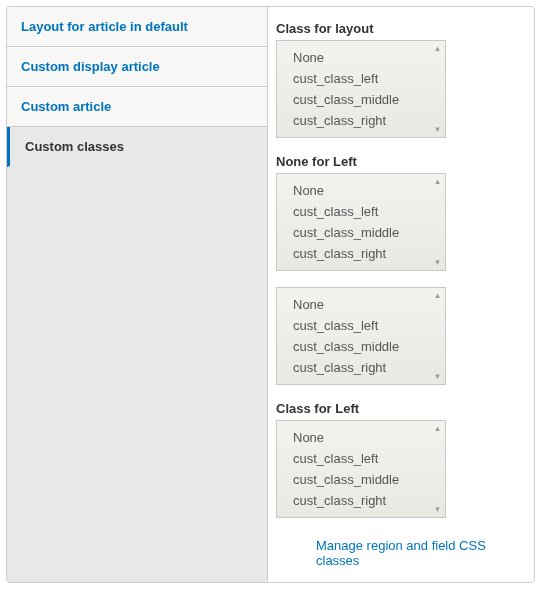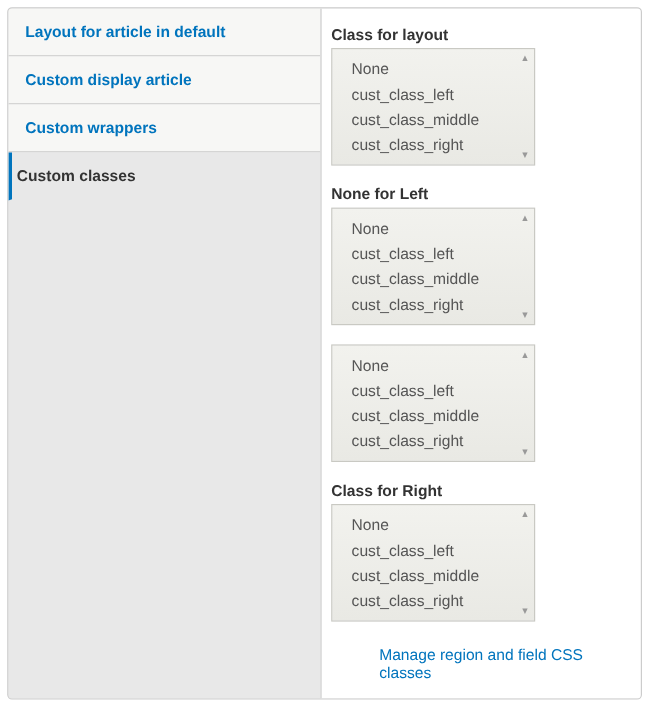--- a/index.html
+++ b/index.html
@@ -31,21 +31,21 @@
       background: #fff;
       cursor: pointer;
     }
     .tab:not(.active) {
       background: #f7f7f5;
     }
     .tab.active {
       color: #333;
       background: #e8e8e8;
       border-left: 3px solid #0074bd;
-      padding-left: 4px;
+      padding-left: 15px;
       border-bottom: 1px solid #e8e8e8;
     }
     .content {
       flex: 1;
       padding: 14px 16px 14px 8px;
       background: #fff;
       border-left: 1px solid #ccc;
     }
     .field {
       margin-bottom: 16px;
@@ -109,21 +109,21 @@
 
 <div class="wrap">
   <div class="tabs">
     <div class="tab">
       <span>Layout for article in default</span>
     </div>
     <div class="tab">
       <span>Custom display article</span>
     </div>
     <div class="tab">
-      <span>Custom wrappers</span>
+      <span>Custom article</span>
     </div>
     <div class="tab active">
       <span>Custom classes</span>
     </div>
   </div>
 
   <div class="content">
 
     <div class="field">
       <div class="field-label">Class for layout</div>
@@ -160,21 +160,21 @@
           <li>None</li>
           <li>cust_class_left</li>
           <li>cust_class_middle</li>
           <li>cust_class_right</li>
         </ul>
         <span class="scroll-arrow down">▾</span>
       </div>
     </div>
 
     <div class="field">
-      <div class="field-label">Class for Right</div>
+      <div class="field-label">Class for Left</div>
       <div class="listbox-wrap">
         <span class="scroll-arrow up">▴</span>
         <ul class="listbox">
           <li>None</li>
           <li>cust_class_left</li>
           <li>cust_class_middle</li>
           <li>cust_class_right</li>
         </ul>
         <span class="scroll-arrow down">▾</span>
       </div>

